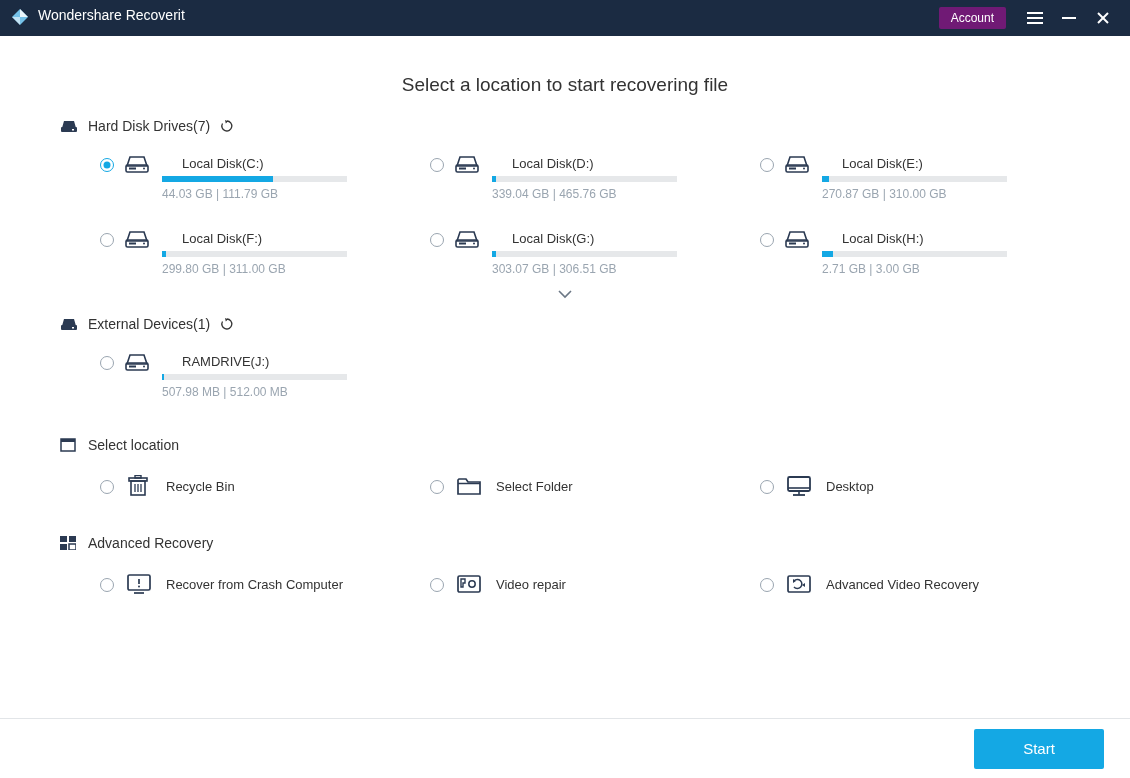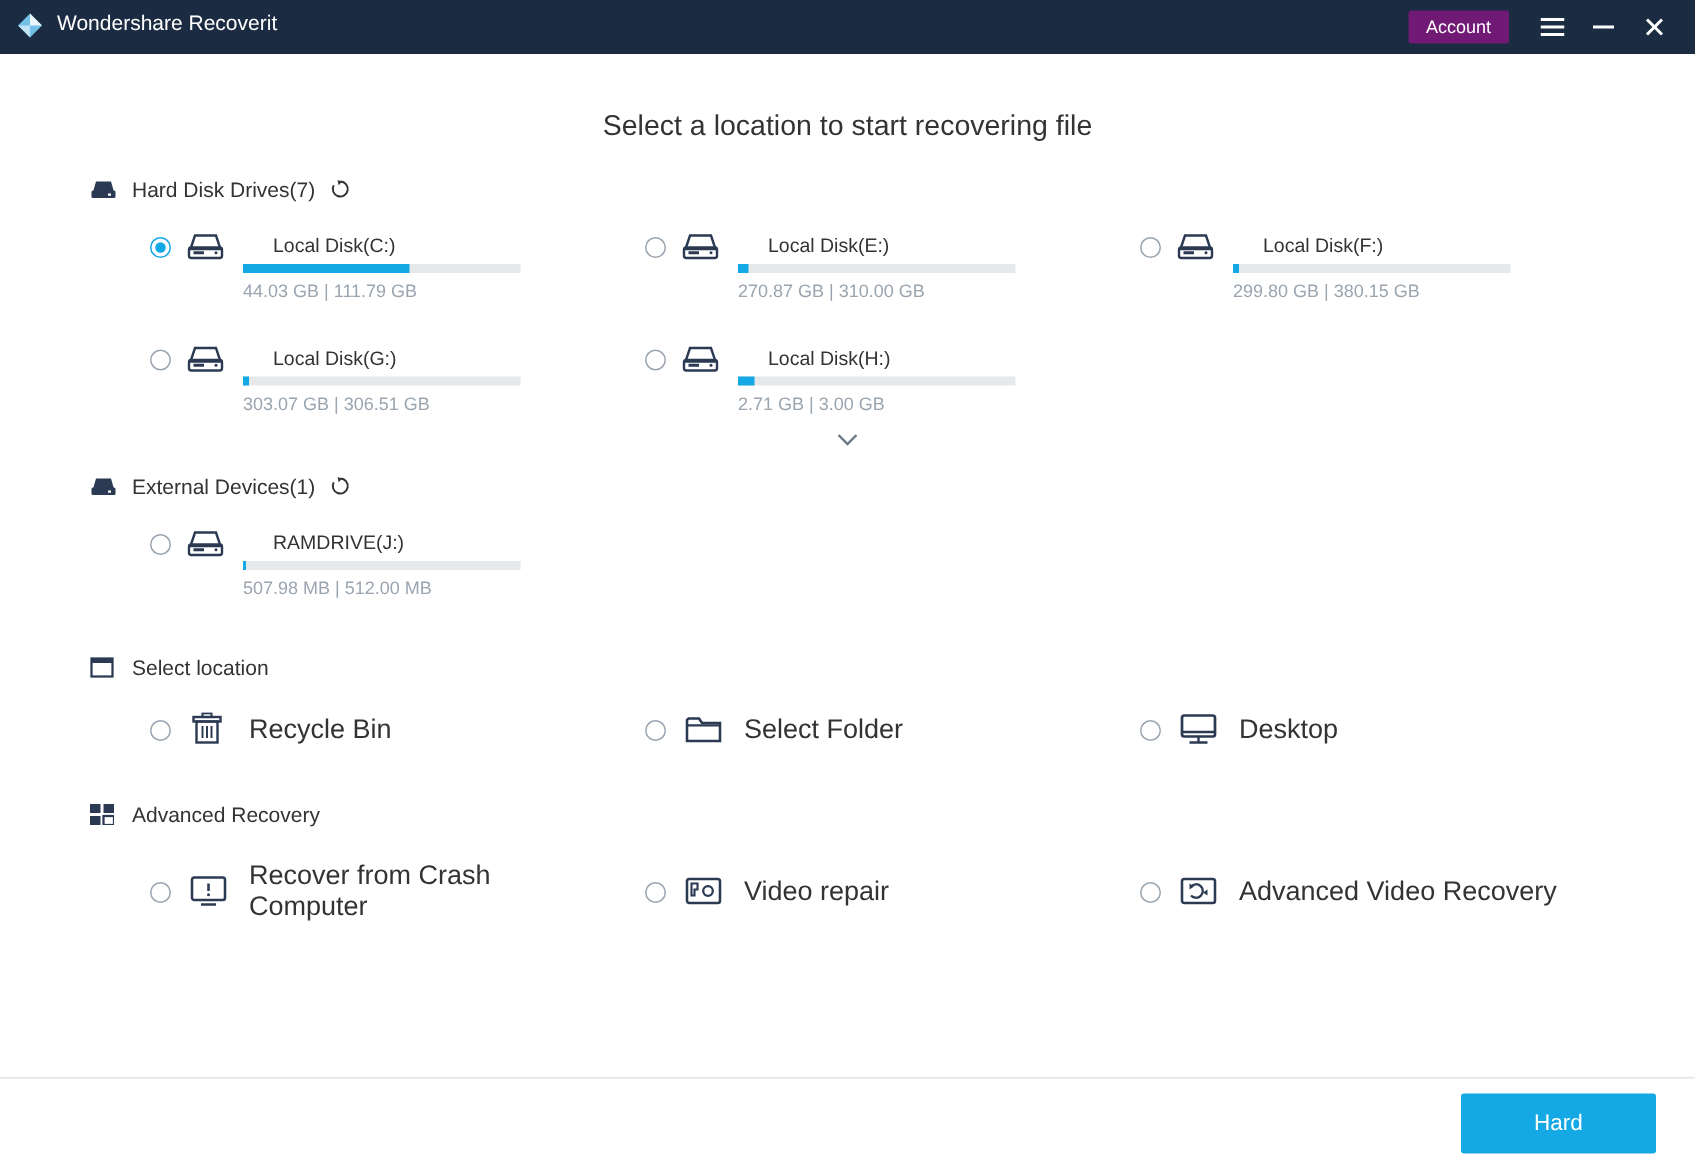--- a/index.html
+++ b/index.html
@@ -134,21 +134,21 @@
     margin: 4px 0 12px 0;
     cursor: pointer;
   }
   .simple-item {
     display: flex;
     align-items: center;
     gap: 12px;
   }
   .simple-item .drive-icon { margin-top: 0; }
   .simple-label {
-    font-size: 18px;
+    font-size: 13px;
     color: #333;
   }
   .section-gap { height: 28px; }
   .footer {
     position: absolute;
     bottom: 0;
     left: 0;
     right: 0;
     height: 60px;
     border-top: 1px solid #e2e5e8;
@@ -249,20 +249,38 @@
       <div class="radio "></div>
       <div class="drive-icon">
           <svg width="26" height="20" viewBox="0 0 26 20">
             <path d="M3 12 L6 3 L20 3 L23 12 Z" fill="none" stroke="#2b3a52" stroke-width="1.6"></path>
             <rect x="2" y="11" width="22" height="7" rx="1.5" fill="none" stroke="#2b3a52" stroke-width="1.6"></rect>
             <rect x="5" y="13.5" width="7" height="2" fill="#2b3a52"></rect>
             <circle cx="20" cy="14.5" r="1" fill="#2b3a52"></circle>
           </svg>
         </div>
       <div class="drive-body">
+        <div class="drive-name">Local Disk(D:)</div>
+        <div class="bar">
+            <div class="bar-fill" style="width:2%"></div>
+          </div>
+        <div class="drive-size">339.04 GB | 465.76 GB</div>
+      </div>
+      </div>
+      <div class="drive-item">
+      <div class="radio "></div>
+      <div class="drive-icon">
+          <svg width="26" height="20" viewBox="0 0 26 20">
+            <path d="M3 12 L6 3 L20 3 L23 12 Z" fill="none" stroke="#2b3a52" stroke-width="1.6"></path>
+            <rect x="2" y="11" width="22" height="7" rx="1.5" fill="none" stroke="#2b3a52" stroke-width="1.6"></rect>
+            <rect x="5" y="13.5" width="7" height="2" fill="#2b3a52"></rect>
+            <circle cx="20" cy="14.5" r="1" fill="#2b3a52"></circle>
+          </svg>
+        </div>
+      <div class="drive-body">
         <div class="drive-name">Local Disk(E:)</div>
         <div class="bar">
             <div class="bar-fill" style="width:4%"></div>
           </div>
         <div class="drive-size">270.87 GB | 310.00 GB</div>
       </div>
       </div>
       <div class="drive-item">
       <div class="radio "></div>
       <div class="drive-icon">
@@ -271,21 +289,21 @@
             <rect x="2" y="11" width="22" height="7" rx="1.5" fill="none" stroke="#2b3a52" stroke-width="1.6"></rect>
             <rect x="5" y="13.5" width="7" height="2" fill="#2b3a52"></rect>
             <circle cx="20" cy="14.5" r="1" fill="#2b3a52"></circle>
           </svg>
         </div>
       <div class="drive-body">
         <div class="drive-name">Local Disk(F:)</div>
         <div class="bar">
             <div class="bar-fill" style="width:2%"></div>
           </div>
-        <div class="drive-size">299.80 GB | 380.15 GB</div>
+        <div class="drive-size">299.80 GB | 311.00 GB</div>
       </div>
       </div>
       <div class="drive-item">
       <div class="radio "></div>
       <div class="drive-icon">
           <svg width="26" height="20" viewBox="0 0 26 20">
             <path d="M3 12 L6 3 L20 3 L23 12 Z" fill="none" stroke="#2b3a52" stroke-width="1.6"></path>
             <rect x="2" y="11" width="22" height="7" rx="1.5" fill="none" stroke="#2b3a52" stroke-width="1.6"></rect>
             <rect x="5" y="13.5" width="7" height="2" fill="#2b3a52"></rect>
             <circle cx="20" cy="14.5" r="1" fill="#2b3a52"></circle>
@@ -461,14 +479,14 @@
             <polygon points="7,6 10,8 7,10" fill="#2b3a52"></polygon>
             <polygon points="19,14 16,12 19,10" fill="#2b3a52"></polygon>
           </svg>
         </div>
       <div class="simple-label">Advanced Video Recovery</div>
       </div>
     </div>
 </div>
 
 <div class="footer">
-  <button class="start-btn">Hard</button>
+  <button class="start-btn">Start</button>
 </div>
 
 </body></html>

